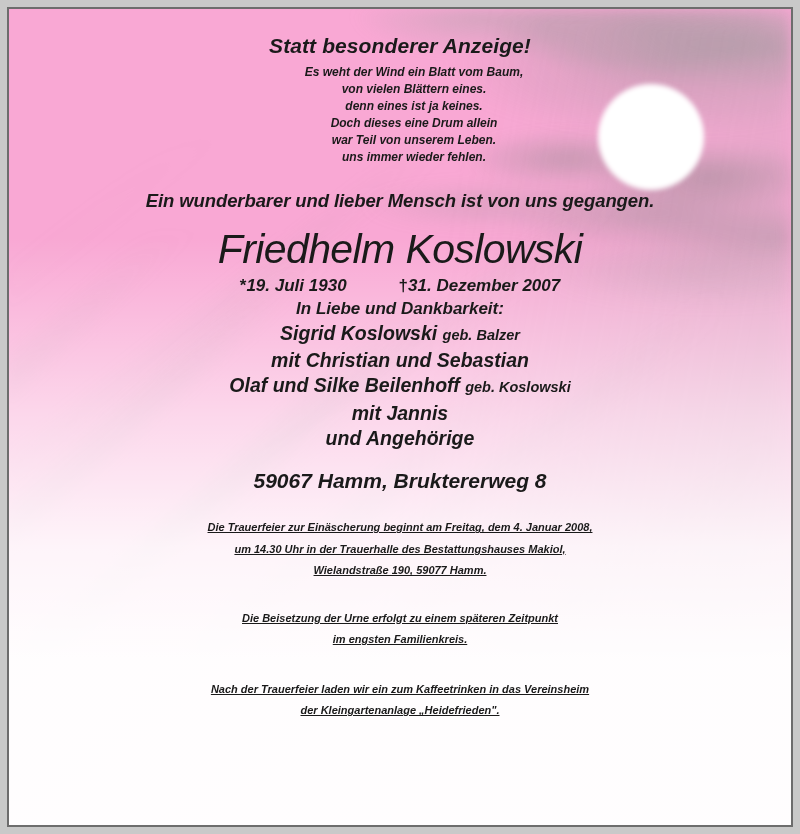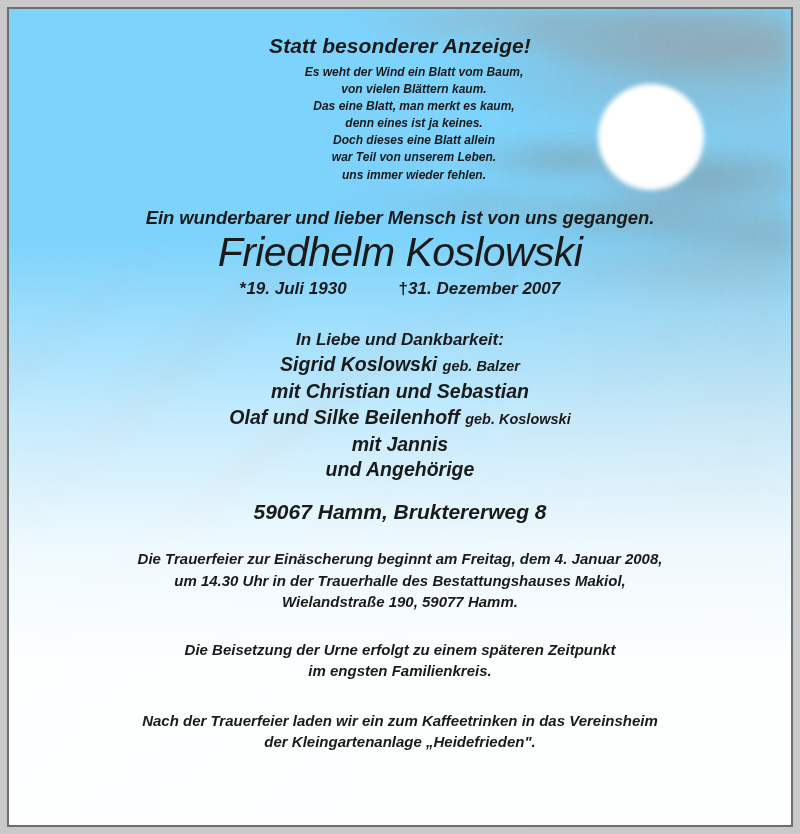--- a/index.html
+++ b/index.html
@@ -22,21 +22,21 @@
     background: #c9c9c9;
     padding: 7px;
     overflow: hidden;
   }
   #frame-inner {
     position: relative;
     width: 100%;
     height: 100%;
     box-sizing: border-box;
     border: 2px solid #6d6d6d;
-    background: #7dd3fc;
+    background: #f9a8d4;
     overflow: hidden;
   }
 
   
   .bg-layer {
     position: absolute;
     inset: 0;
     pointer-events: none;
   }
 
@@ -157,37 +157,37 @@
 
   #tribute-line {
     margin-top: 23px;
     font-size: 18.5px;
     font-style: italic;
     font-weight: bold;
     letter-spacing: -0.1px;
   }
 
   #deceased-name {
+    margin-top: 14px;
     font-size: 41px;
     font-style: italic;
     font-weight: normal;
     letter-spacing: -0.6px;
   }
 
   #life-dates {
     margin-top: 3px;
     font-size: 17px;
     font-style: italic;
     font-weight: bold;
   }
   #life-dates .date-gap { display: inline-block; width: 52px; }
   .sym { font-style: normal; }
 
   #mourners {
-    margin-top: 28px;
     font-size: 19.5px;
     font-style: italic;
     font-weight: bold;
     line-height: 25.3px;
   }
   #mourners .intro { font-size: 17px; }
   .nee {
     font-size: 14.5px;
     font-style: italic;
     font-weight: bold;
@@ -196,24 +196,25 @@
 
   #family-address {
     margin-top: 18px;
     font-size: 21px;
     font-style: italic;
     font-weight: bold;
   }
 
   .info-block {
     margin-top: 23px;
-    font-size: 15px;
+    font-size: 11px;
     font-style: italic;
     font-weight: bold;
     line-height: 21.5px;
+    text-decoration: underline;
   }
   #ceremony-block { margin-top: 24px; }
   #urn-block { margin-top: 26px; text-align: center; }
   #reception-block { margin-top: 28px; }
 </style>
 </head>
 <body>
 
 <div id="obituary-card">
   <div id="frame-inner">
@@ -225,24 +226,23 @@
     <div class="bg-layer" id="light-rays"></div>
     <div class="bg-layer" id="light-rays-secondary"></div>
     <div class="bg-layer" id="bottom-fade"></div>
 
     <div id="content">
 
       <div id="headline">Statt besonderer Anzeige!</div>
 
       <div id="poem">
         <div class="ln">Es weht der Wind ein Blatt vom Baum,</div>
-        <div class="ln">von vielen Blättern kaum.</div>
-        <div class="ln">Das eine Blatt, man merkt es kaum,</div>
+        <div class="ln">von vielen Blättern eines.</div>
         <div class="ln">denn eines ist ja keines.</div>
-        <div class="ln">Doch dieses eine Blatt allein</div>
+        <div class="ln">Doch dieses eine Drum allein</div>
         <div class="ln">war Teil von unserem Leben.</div>
         <div class="ln">uns immer wieder fehlen.</div>
       </div>
 
       <div id="tribute-line">Ein wunderbarer und lieber Mensch ist von uns gegangen.</div>
 
       <div id="deceased-name">Friedhelm Koslowski</div>
 
       <div id="life-dates">
         <span class="sym">*</span><span>19. Juli 1930</span><span class="date-gap"></span><span class="sym">†</span><span>31. Dezember 2007</span>

